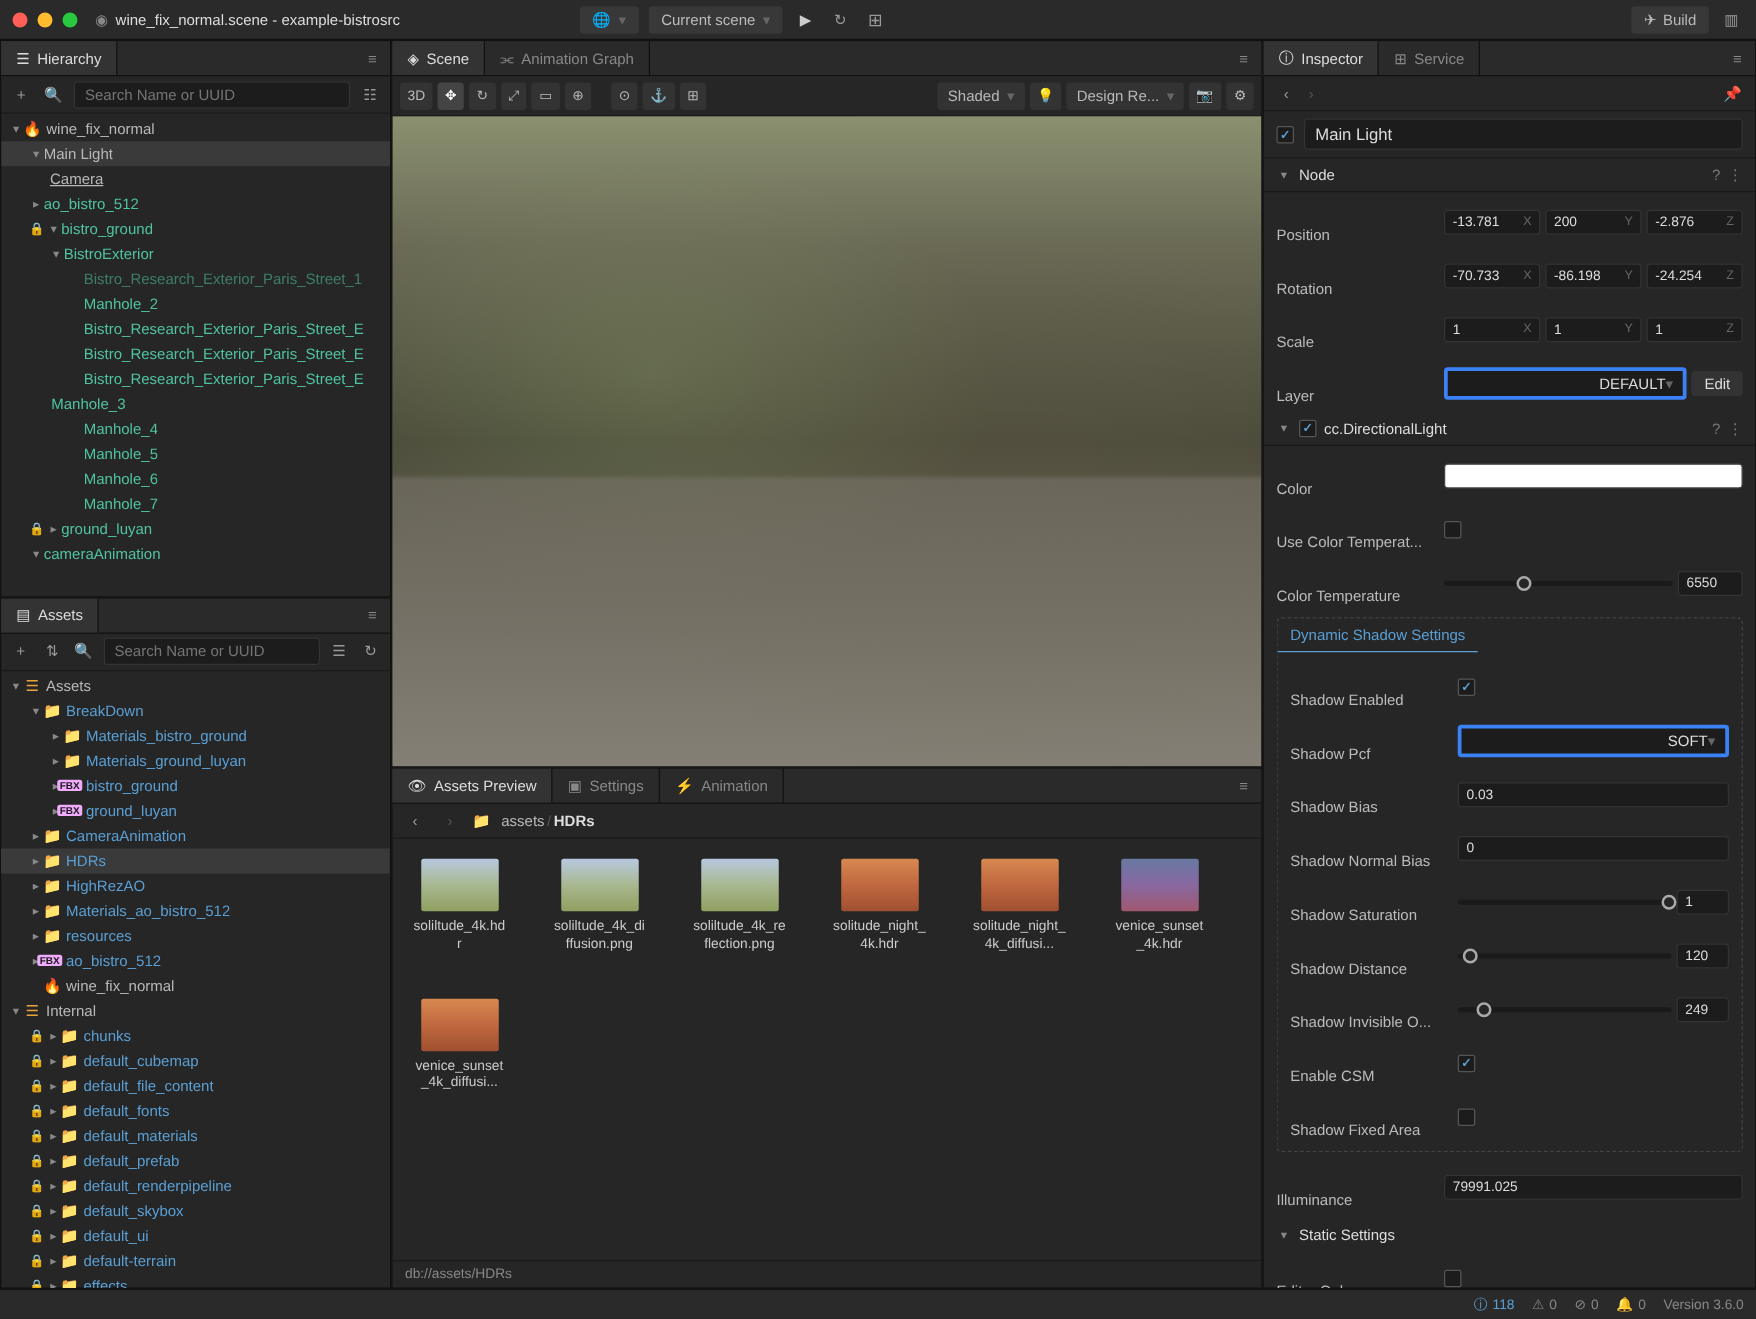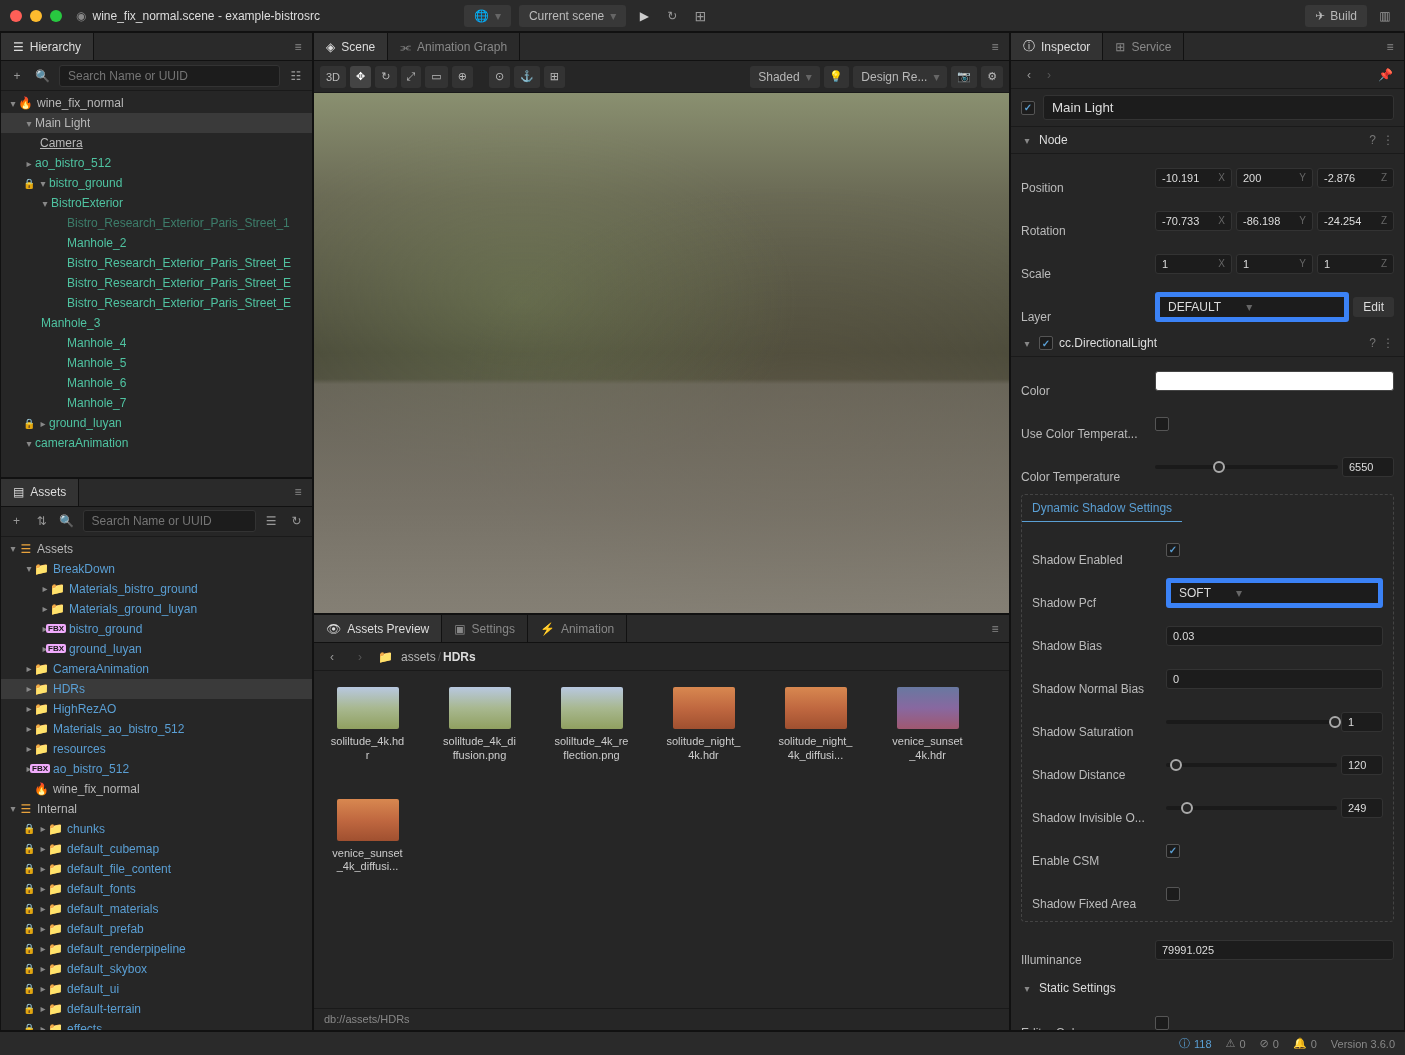--- a/index.html
+++ b/index.html
@@ -88,21 +88,21 @@
 
 .section-header { display: flex; align-items: center; padding: 6px 10px; gap: 6px; color: #ddd; border-bottom: 1px solid #1a1a1a; }
 .section-header .sp { flex: 1; }
 .section-body { padding: 2px 0; }
 
 .prop-row { display: flex; align-items: center; padding: 4px 10px; gap: 6px; min-height: 28px; }
 .prop-label { width: 128px; color: #bbb; font-size: 12px; flex-shrink: 0; white-space: nowrap; overflow: hidden; text-overflow: ellipsis; margin-top: 21px; }
 .prop-controls { flex: 1; display: flex; gap: 4px; align-items: center; }
 .num-input { flex: 1; background: #1c1c1c; border: 1px solid #333; border-radius: 3px; padding: 3px 6px; color: #ddd; font-size: 11px; display: flex; align-items: center; min-width: 0; }
 .num-input .ax { margin-left: auto; color: #666; font-size: 10px; }
-.dropdown { flex:1; background: #1c1c1c; border: 5px solid #3b82f6; border-radius: 3px; padding: 3px 8px; color: #ddd; display: flex; align-items: center; justify-content: flex-start; gap: 25px; }
+.dropdown { flex:1; background: #1c1c1c; border: 3px solid #3b82f6; border-radius: 3px; padding: 3px 8px; color: #ddd; display: flex; align-items: center; justify-content: flex-end; }
 .btn-small { background: #333; padding: 3px 10px; border-radius: 3px; color: #ddd; }
 .color-swatch { flex: 1; height: 20px; background: #fff; border-radius: 3px; border: 1px solid #444; }
 .checkbox { width: 14px; height: 14px; border: 1px solid #555; border-radius: 2px; display: flex; align-items: center; justify-content: center; background: #1c1c1c; }
 .checkbox.checked::after { content: "✓"; color: #5a9fd4; font-size: 10px; font-weight: bold; }
 .slider { flex: 1; height: 4px; background: #1a1a1a; border-radius: 2px; position: relative; }
 .slider-thumb { position: absolute; width: 12px; height: 12px; border: 2px solid #aaa; border-radius: 50%; background: #262626; top: -4px; transform: translateX(-50%); }
 
 .sub-section { margin: 6px 10px; border: 1px dashed #444; border-radius: 4px; padding-bottom: 6px; }
 .sub-tab { display: inline-block; padding: 6px 10px; color: #5a9fd4; border-bottom: 1px solid #5a9fd4; margin-bottom: 6px; }
 
@@ -571,21 +571,21 @@
         <span>Node</span>
         <span class="sp"></span>
         <span style="color:#777">?</span>
         <span style="color:#777">⋮</span>
       </div>
       <div class="section-body">
         <div class="prop-row">
           <div class="prop-label">Position</div>
           <div class="prop-controls">
             <div class="num-input">
-                <span>-10.191</span>
+                <span>-13.781</span>
                 <span class="ax">X</span>
               </div>
             <div class="num-input">
                 <span>200</span>
                 <span class="ax">Y</span>
               </div>
             <div class="num-input">
                 <span>-2.876</span>
                 <span class="ax">Z</span>
               </div>

